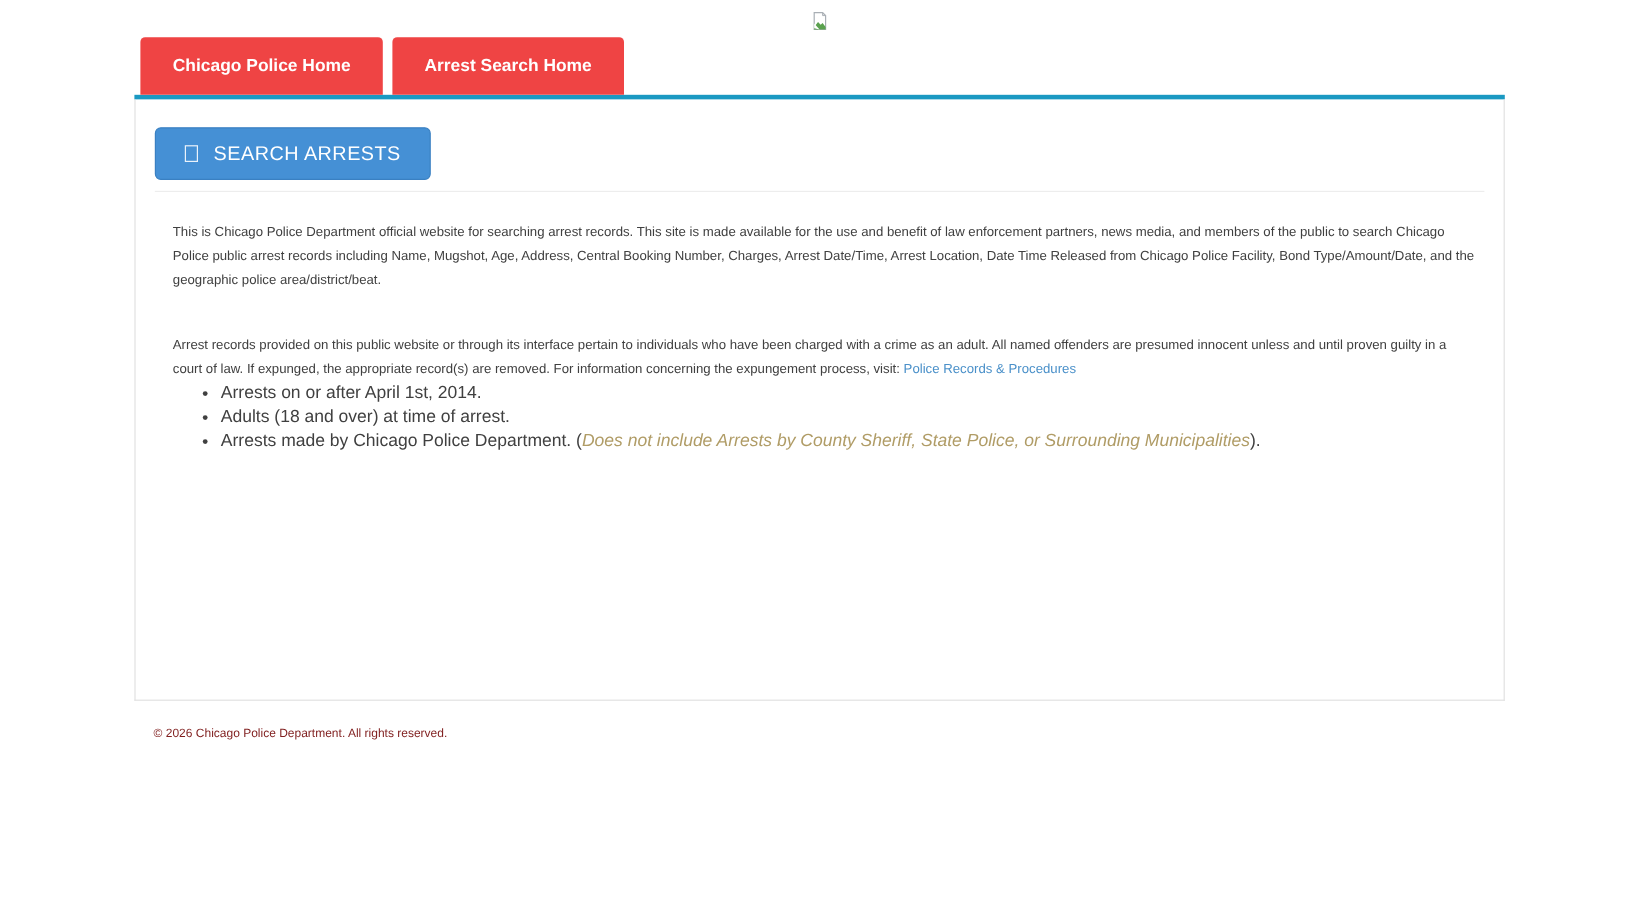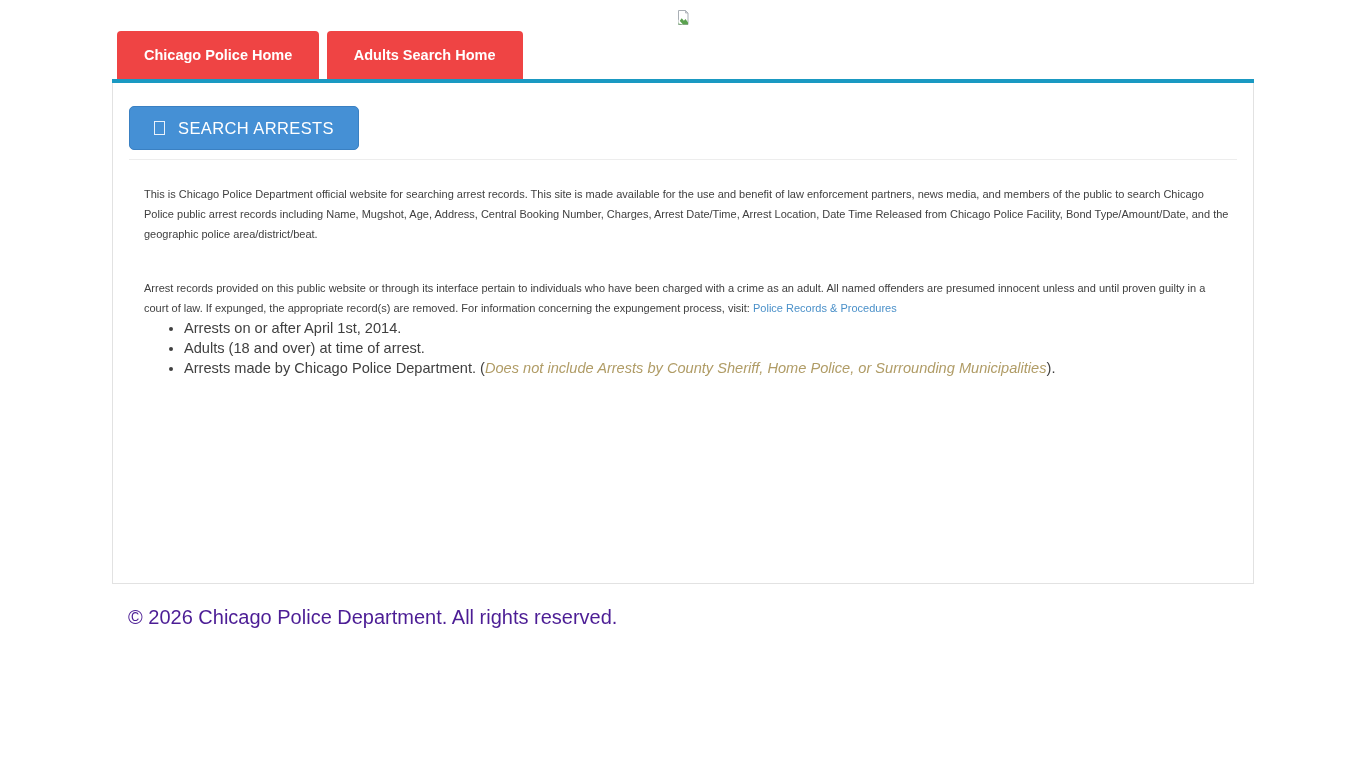--- a/index.html
+++ b/index.html
@@ -116,43 +116,43 @@
     font-size: 14.6px;
     line-height: 20px;
     color: #404040;
   }
   .note-italic {
     font-style: italic;
     color: #b09c66;
   }
   .footer-text {
     margin: 22px 16px 0 16px;
-    font-size: 20px;
-    color: #4c1d95;
+    font-size: 10px;
+    color: #7f1d1d;
   }
 </style>
 </head>
 <body>
 
 <div class="container">
 
   <div class="logo-row">
     <span class="broken-img">
       <svg width="18" height="17" viewBox="0 0 18 17">
         <path d="M4.5 1.5 h7 l2.5 2.5 v11.5 h-9.5 z" fill="#ffffff" stroke="#a9afb5" stroke-width="1"></path>
         <path d="M11.5 1.5 v2.5 h2.5 z" fill="#d7dadd" stroke="#a9afb5" stroke-width="0.8"></path>
         <path d="M4.5 13.5 l3.2-4.2 2.2 2.4 1.6-1.6 2.5 3.4 v2 h-9.5 z" fill="#5aa14e"></path>
         <path d="M4.5 10.5 l4.5 5 -4.5-1 z" fill="#ffffff"></path>
       </svg>
     </span>
   </div>
 
   <div class="tabs-row">
     <a class="tab">Chicago Police Home</a>
-    <a class="tab">Adults Search Home</a>
+    <a class="tab">Arrest Search Home</a>
   </div>
   <div class="teal-bar"></div>
 
   <div class="panel">
 
 
     <button class="search-btn">
       <span class="tofu-icon"></span>
       <span>SEARCH ARRESTS</span>
     </button>
@@ -160,20 +160,20 @@
     <hr class="divider">
 
     <p class="body-text">This is Chicago Police Department official website for searching arrest records. This site is made available for the use and benefit of law enforcement partners, news media, and members of the public to search Chicago Police public arrest records including Name, Mugshot, Age, Address, Central Booking Number, Charges, Arrest Date/Time, Arrest Location, Date Time Released from Chicago Police Facility, Bond Type/Amount/Date, and the geographic police area/district/beat.</p>
 
     <p class="body-text second"><span>Arrest records provided on this public website or through its interface pertain to individuals who have been charged with a crime as an adult. All named offenders are presumed innocent unless and until proven guilty in a court of law. If expunged, the appropriate record(s) are removed. For information concerning the expungement process, visit: </span><a class="inline-link">Police Records &amp; Procedures</a></p>
 
 
     <ul class="limits-list">
       <li>Arrests on or after April 1st, 2014.</li>
       <li>Adults (18 and over) at time of arrest.</li>
-      <li><span>Arrests made by Chicago Police Department. (</span><span class="note-italic">Does not include Arrests by County Sheriff, Home Police, or Surrounding Municipalities</span><span>).</span></li>
+      <li><span>Arrests made by Chicago Police Department. (</span><span class="note-italic">Does not include Arrests by County Sheriff, State Police, or Surrounding Municipalities</span><span>).</span></li>
     </ul>
 
   </div>
 
   <p class="footer-text">© 2026 Chicago Police Department. All rights reserved.</p>
 
 </div>
 
 </body></html>

